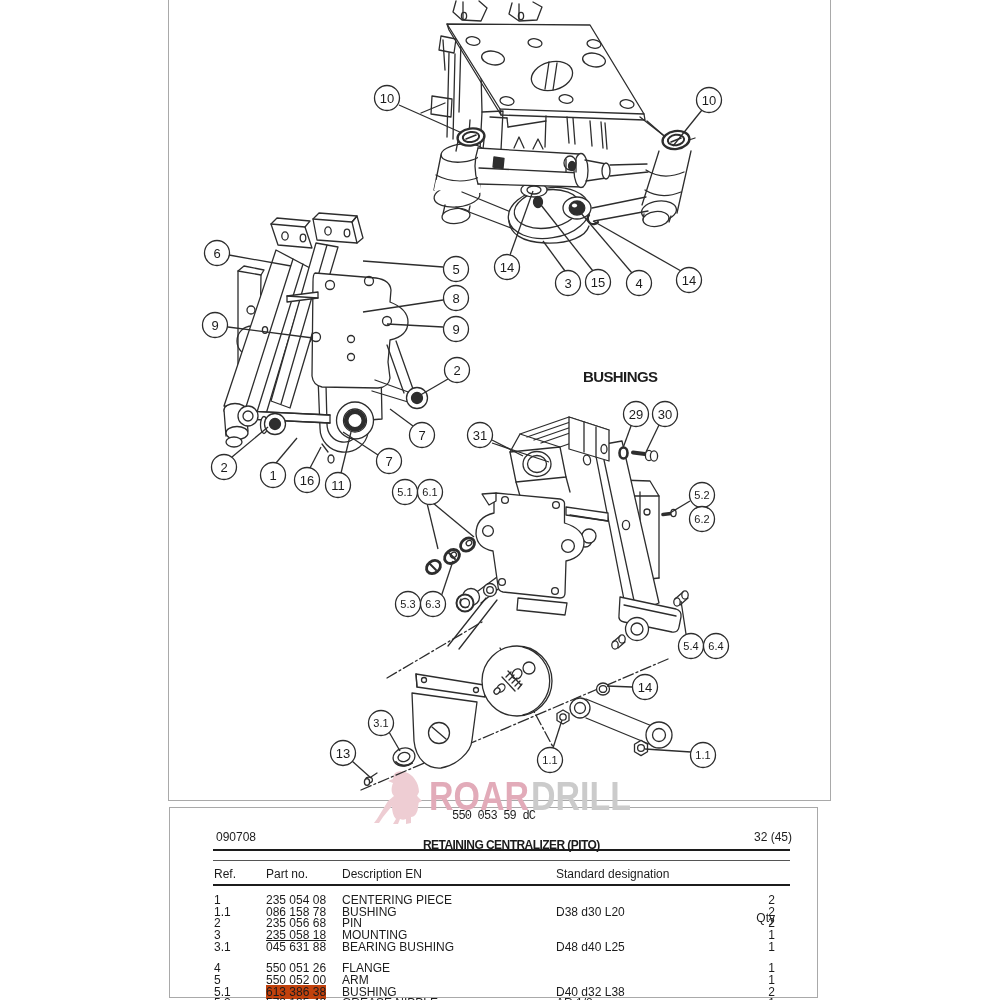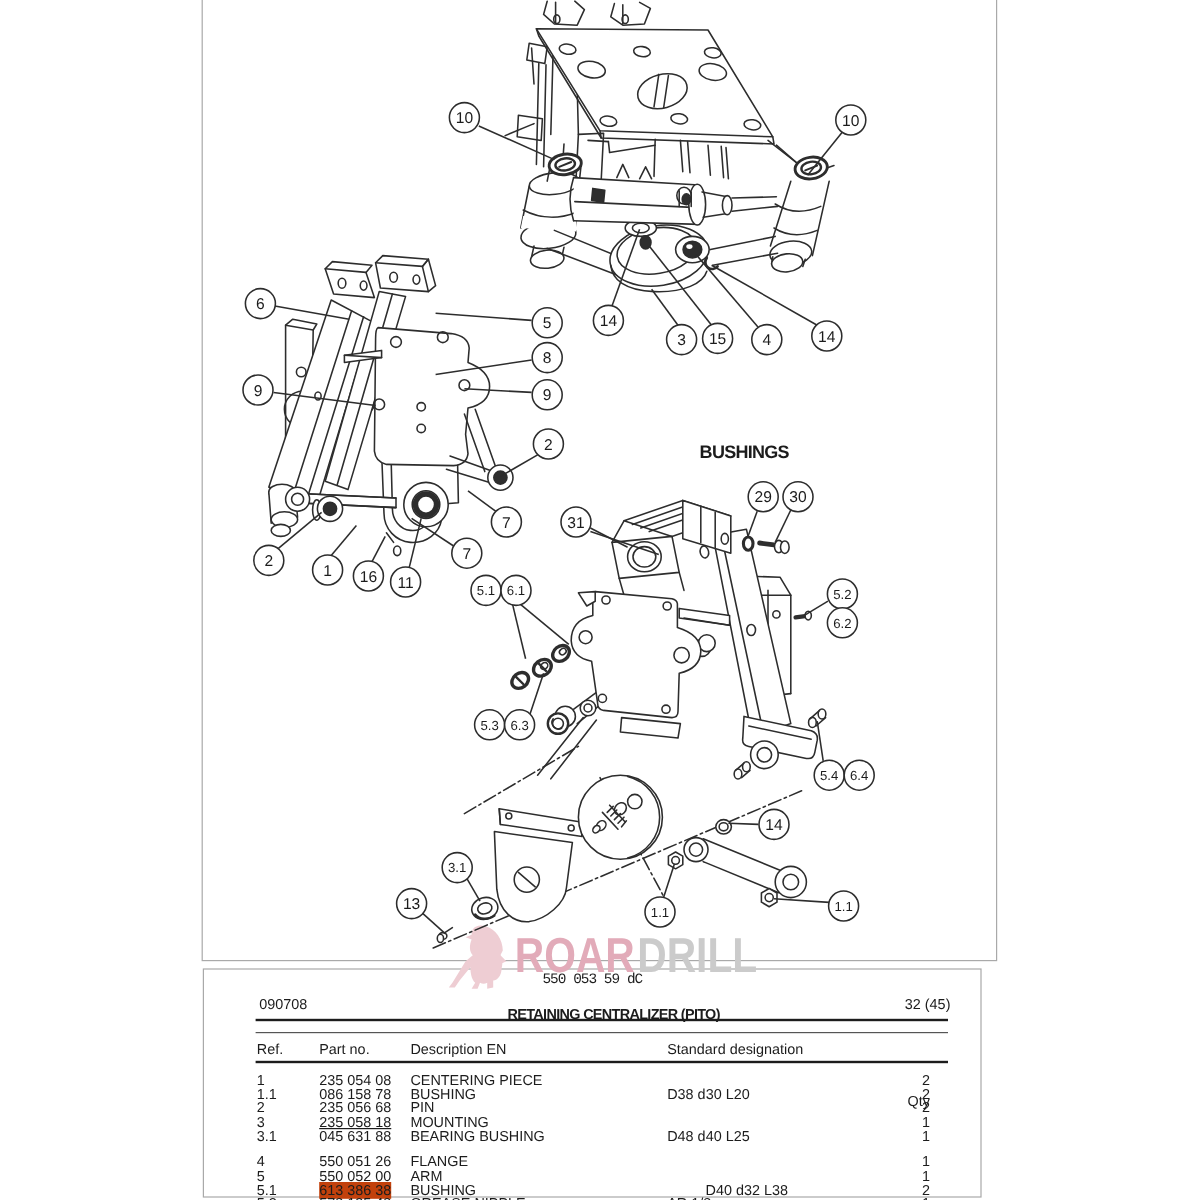--- a/index.html
+++ b/index.html
@@ -502,19 +502,19 @@
 <div class="t" style="left:266px;top:961.4px;">550 051 26</div>
 <div class="t" style="left:342px;top:961.4px;">FLANGE</div>
 <div class="t" style="left:725px;top:961.4px;width:50px;text-align:right;">1</div>
 <div class="t" style="left:214px;top:973.1px;">5</div>
 <div class="t" style="left:266px;top:973.1px;">550 052 00</div>
 <div class="t" style="left:342px;top:973.1px;">ARM</div>
 <div class="t" style="left:725px;top:973.1px;width:50px;text-align:right;">1</div>
 <div class="t" style="left:214px;top:984.8px;">5.1</div>
 <div class="t" style="left:266px;top:984.8px;"><span style="background:#c2410c;">613 386 38</span></div>
 <div class="t" style="left:342px;top:984.8px;">BUSHING</div>
-<div class="t" style="left:556px;top:984.8px;margin-left:32px;">D40 d32 L38</div>
+<div class="t" style="left:556px;top:984.8px;">D40 d32 L38</div>
 <div class="t" style="left:725px;top:984.8px;width:50px;text-align:right;">2</div>
 <div class="t" style="left:214px;top:995.5px;">5.2</div>
 <div class="t" style="left:266px;top:995.5px;">578 135 48</div>
 <div class="t" style="left:342px;top:995.5px;">GREASE NIPPLE</div>
 <div class="t" style="left:556px;top:995.5px;">AR 1/8</div>
 <div class="t" style="left:725px;top:995.5px;width:50px;text-align:right;">1</div>
 
 </body></html>

